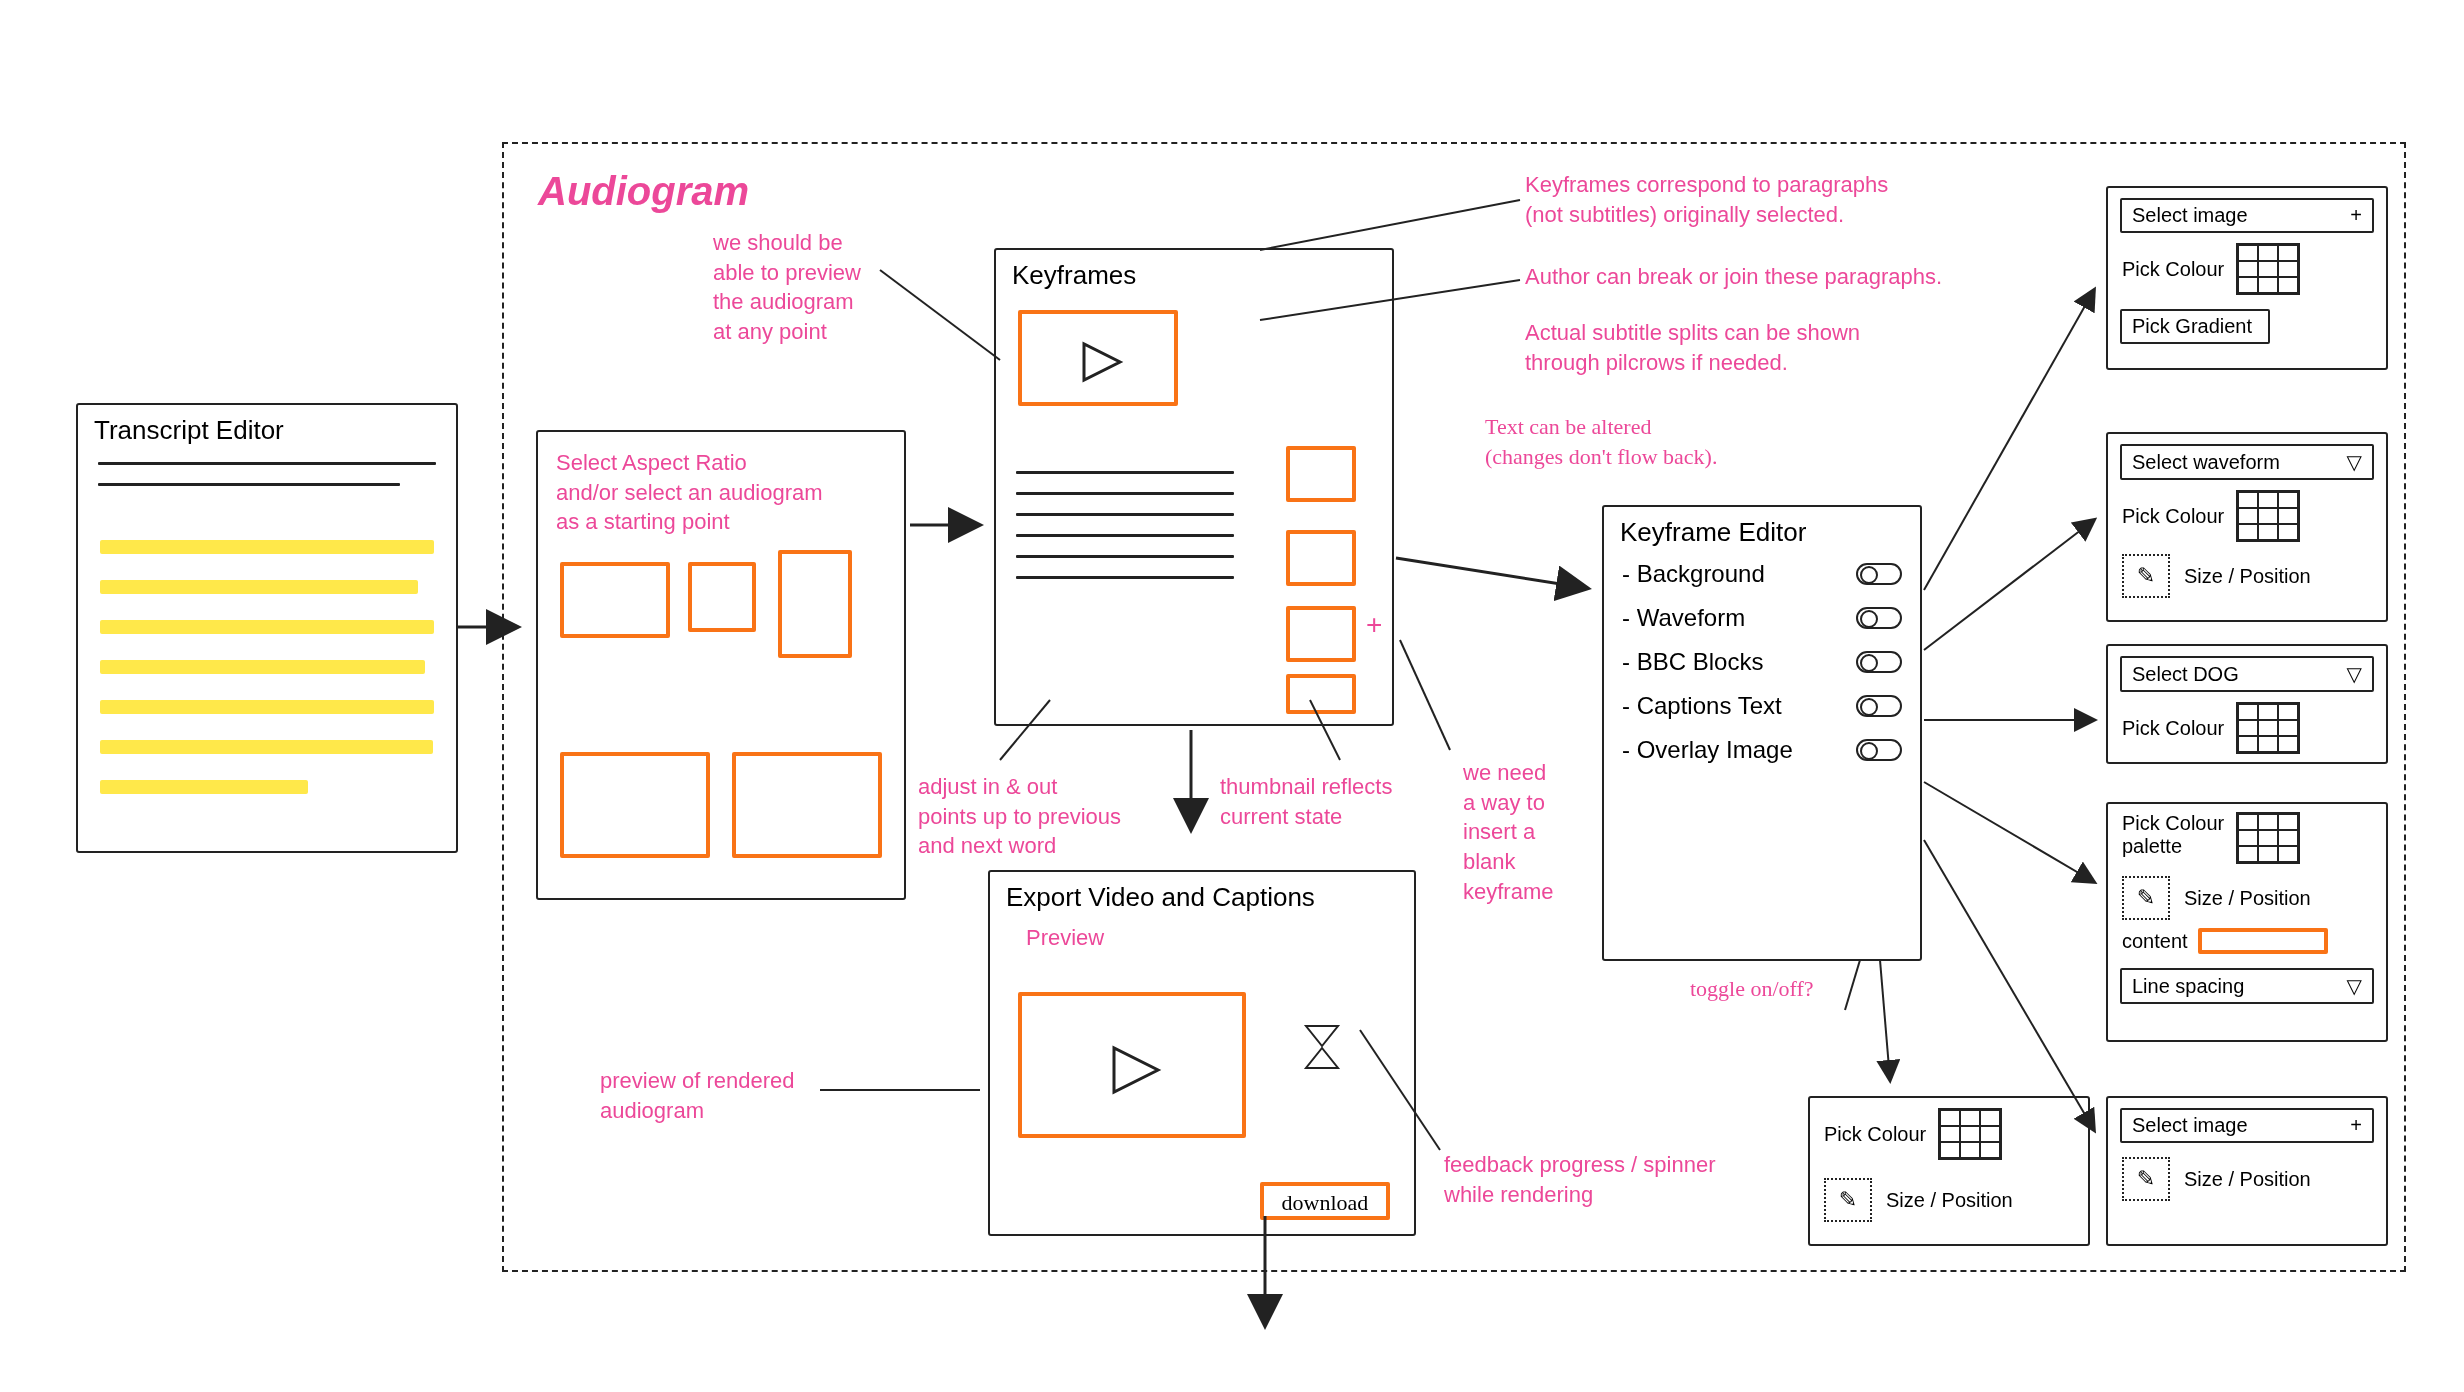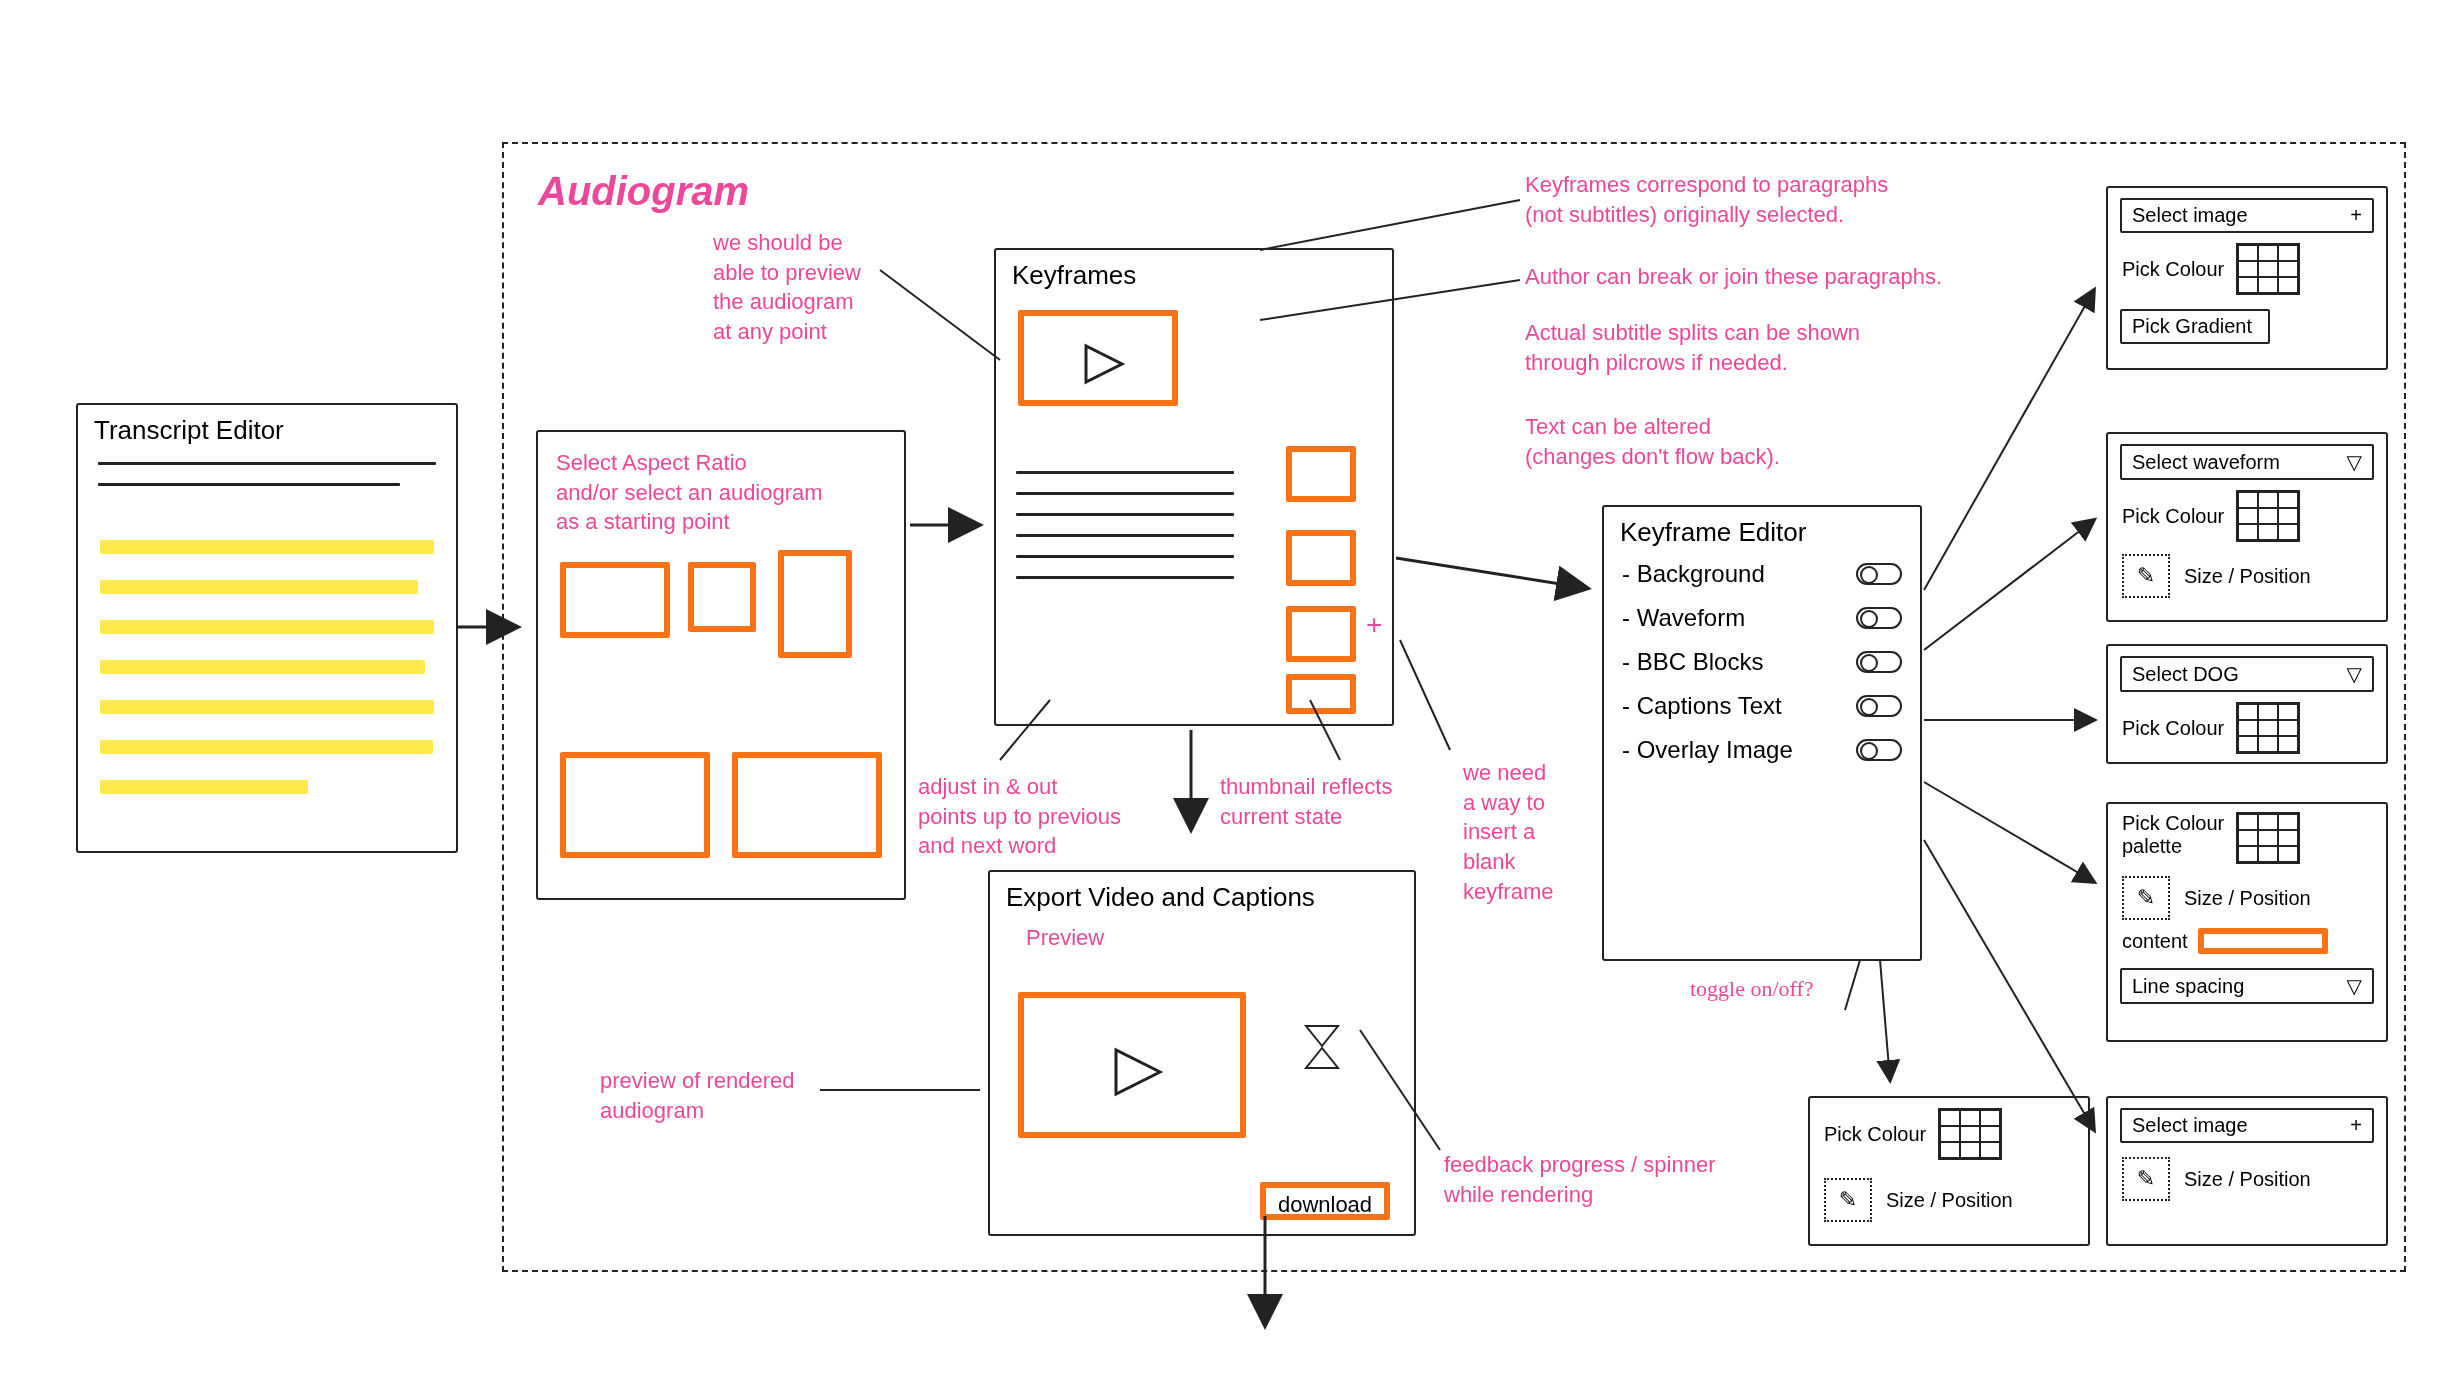--- a/index.html
+++ b/index.html
@@ -38,23 +38,24 @@
     margin: 18px 20px;
     border-radius: 1px;
   }
   .hl-row {
     height: 14px;
     background: #ffe84a;
     margin: 26px 22px;
     border-radius: 2px;
   }
   .mini-box {
-    border: 6px solid #f97316;
+    border: 4px solid #f97316;
     border-radius: 2px;
     position: absolute;
+    font-family: Liberation Serif, serif;
   }
   .play-svg { position:absolute; }
   .toggle {
     width: 46px; height: 22px; border:2px solid #222; border-radius: 14px;
     display:inline-block; position: relative; vertical-align: middle;
     margin-left: 8px;
   }
   .toggle::after{
     content:""; position:absolute; width:14px; height:14px; border:2px solid #222;
     border-radius:50%; top:1px; left:2px; background:#fff;
@@ -142,21 +143,21 @@
 a way to
 insert a
 blank
 keyframe</div>
 
 <div class="note" style="left:1525px; top:170px; white-space:pre;">Keyframes correspond to paragraphs
 (not subtitles) originally selected.</div>
 <div class="note" style="left:1525px; top:262px;">Author can break or join these paragraphs.</div>
 <div class="note" style="left:1525px; top:318px; white-space:pre;">Actual subtitle splits can be shown
 through pilcrows if needed.</div>
-<div class="note" style="left:1525px; top:412px; white-space:pre;">Text can be altered
+<div class="note" style="left:1485px; top:412px; white-space:pre;font-family:Liberation Serif, serif;">Text can be altered
 (changes don't flow back).</div>
 
 <div class="sketch-box" style="left:1602px; top:505px; width:320px; height:456px;">
   <div class="sub-title">Keyframe Editor</div>
   <div class="kf-item">
       <span>- <span>Background</span></span>
       <span class="toggle"></span>
     </div>
   <div class="kf-item">
       <span>- <span>Waveform</span></span>

